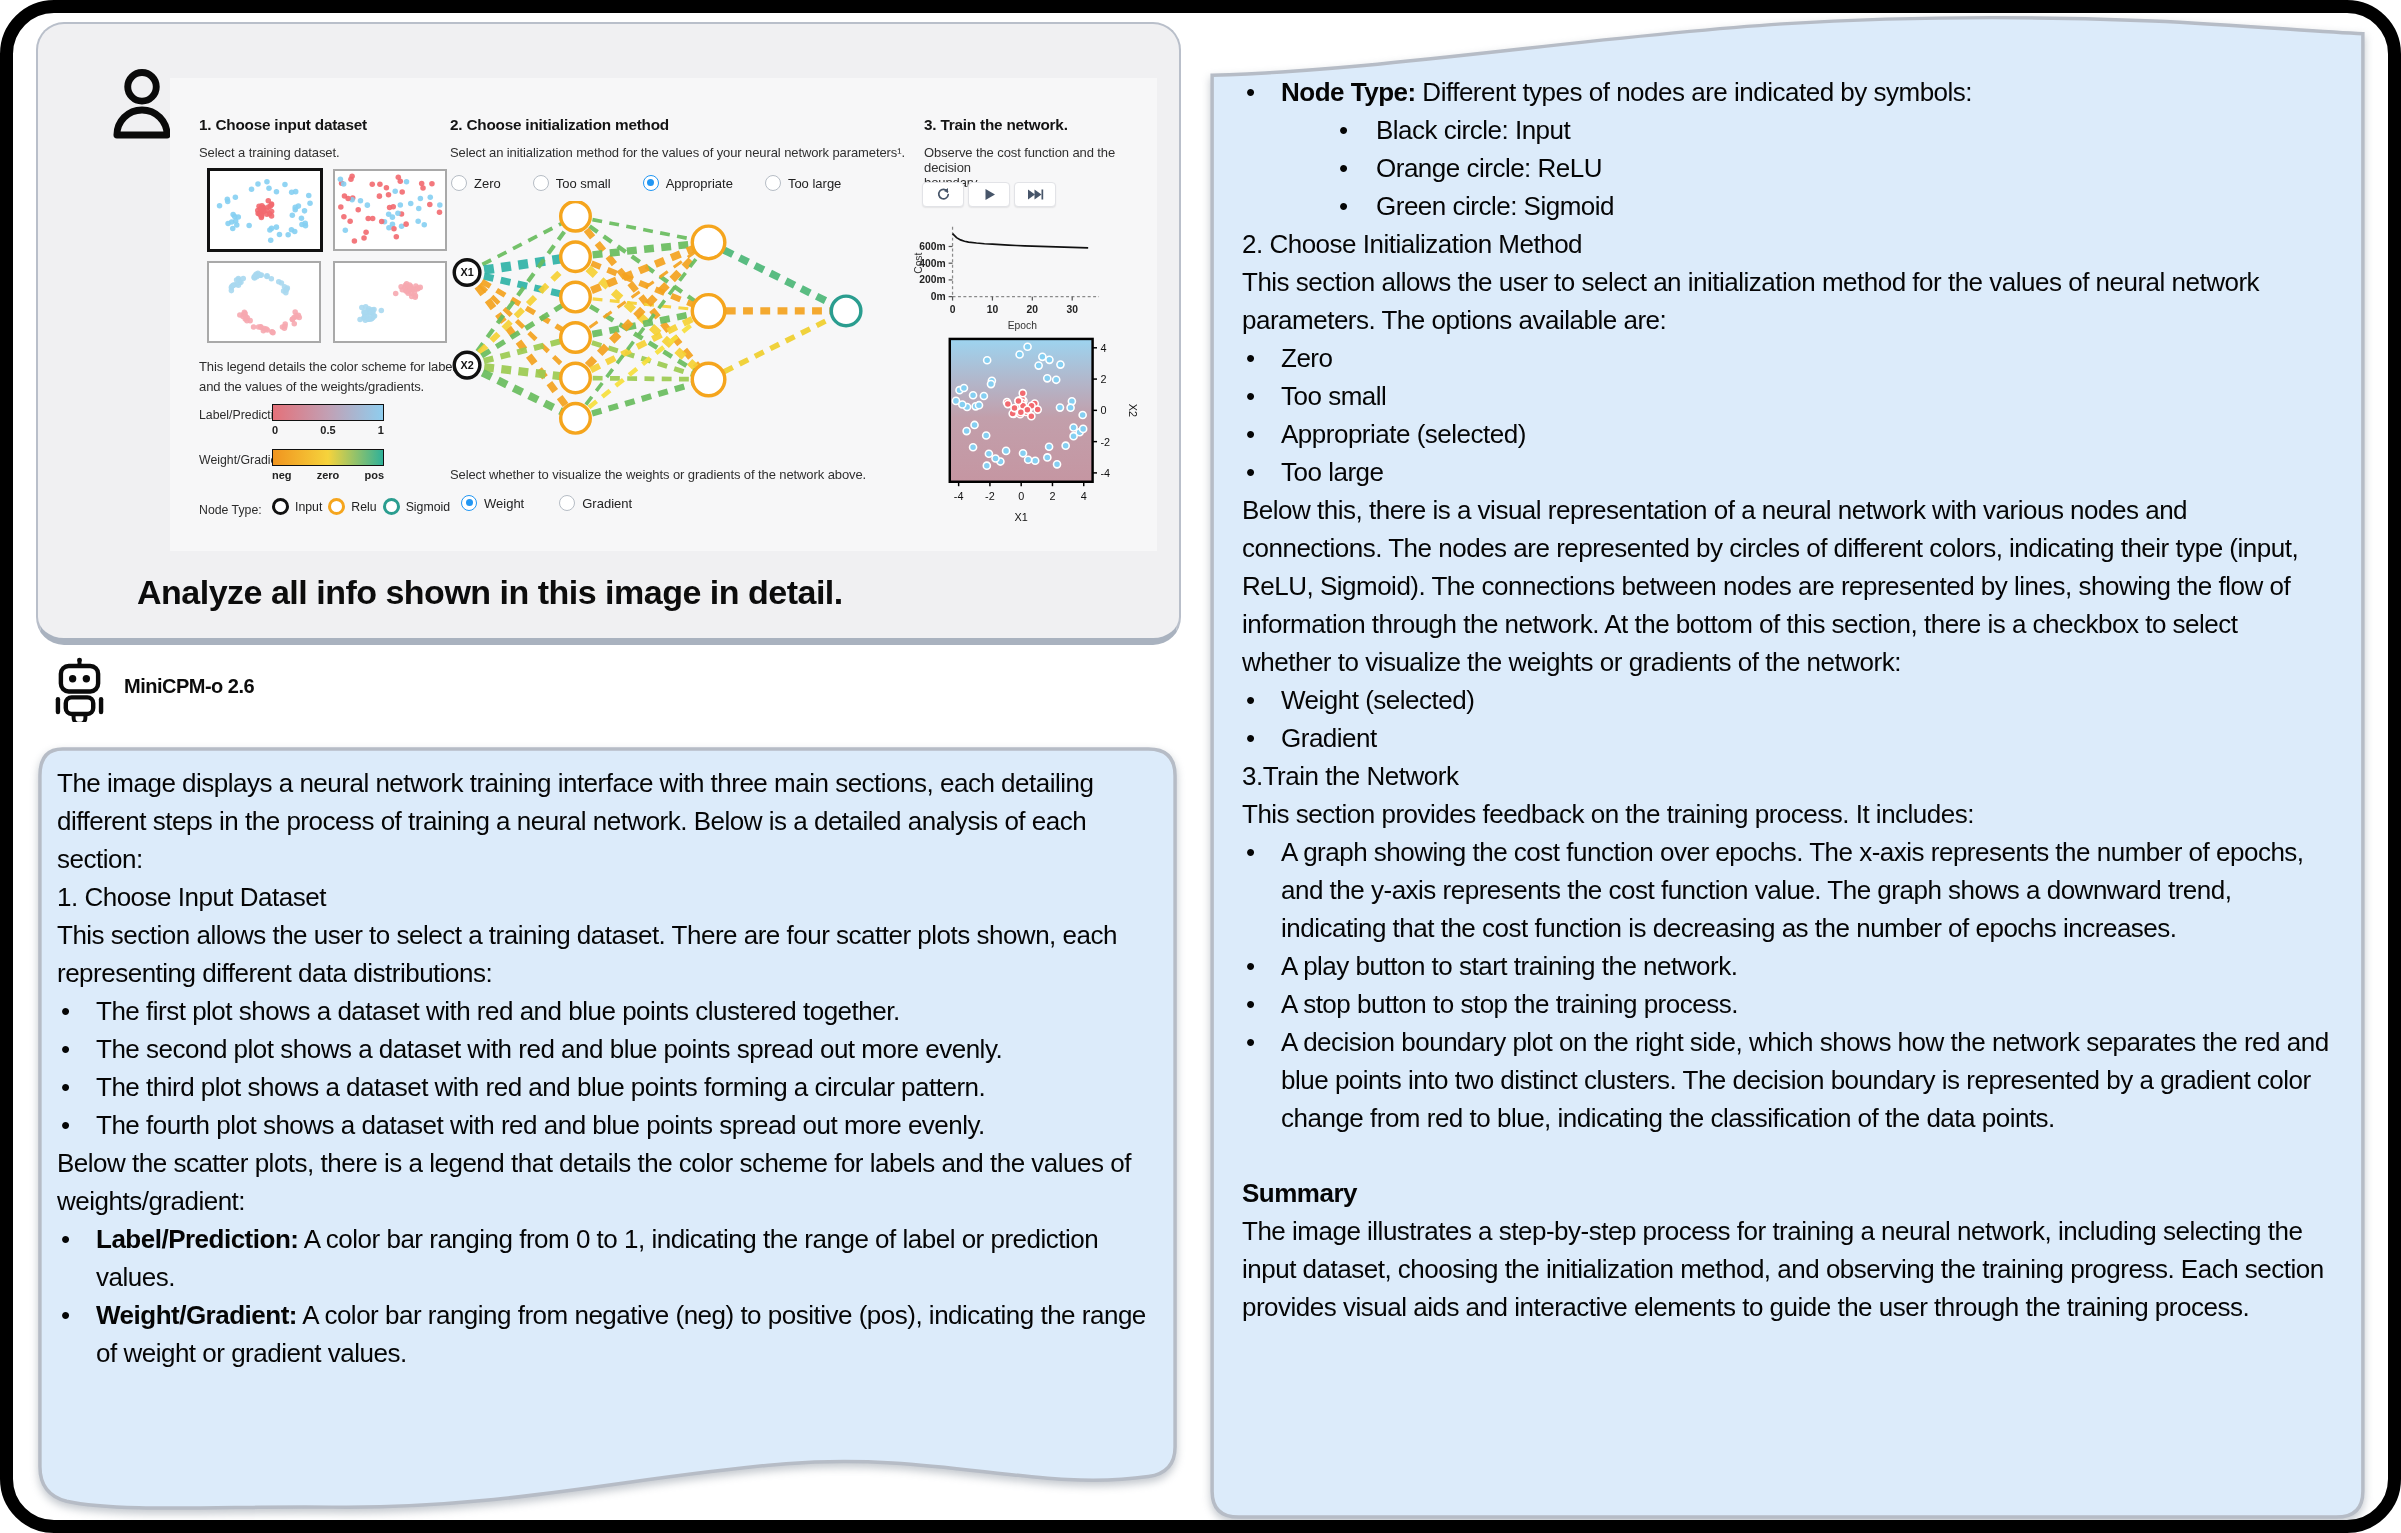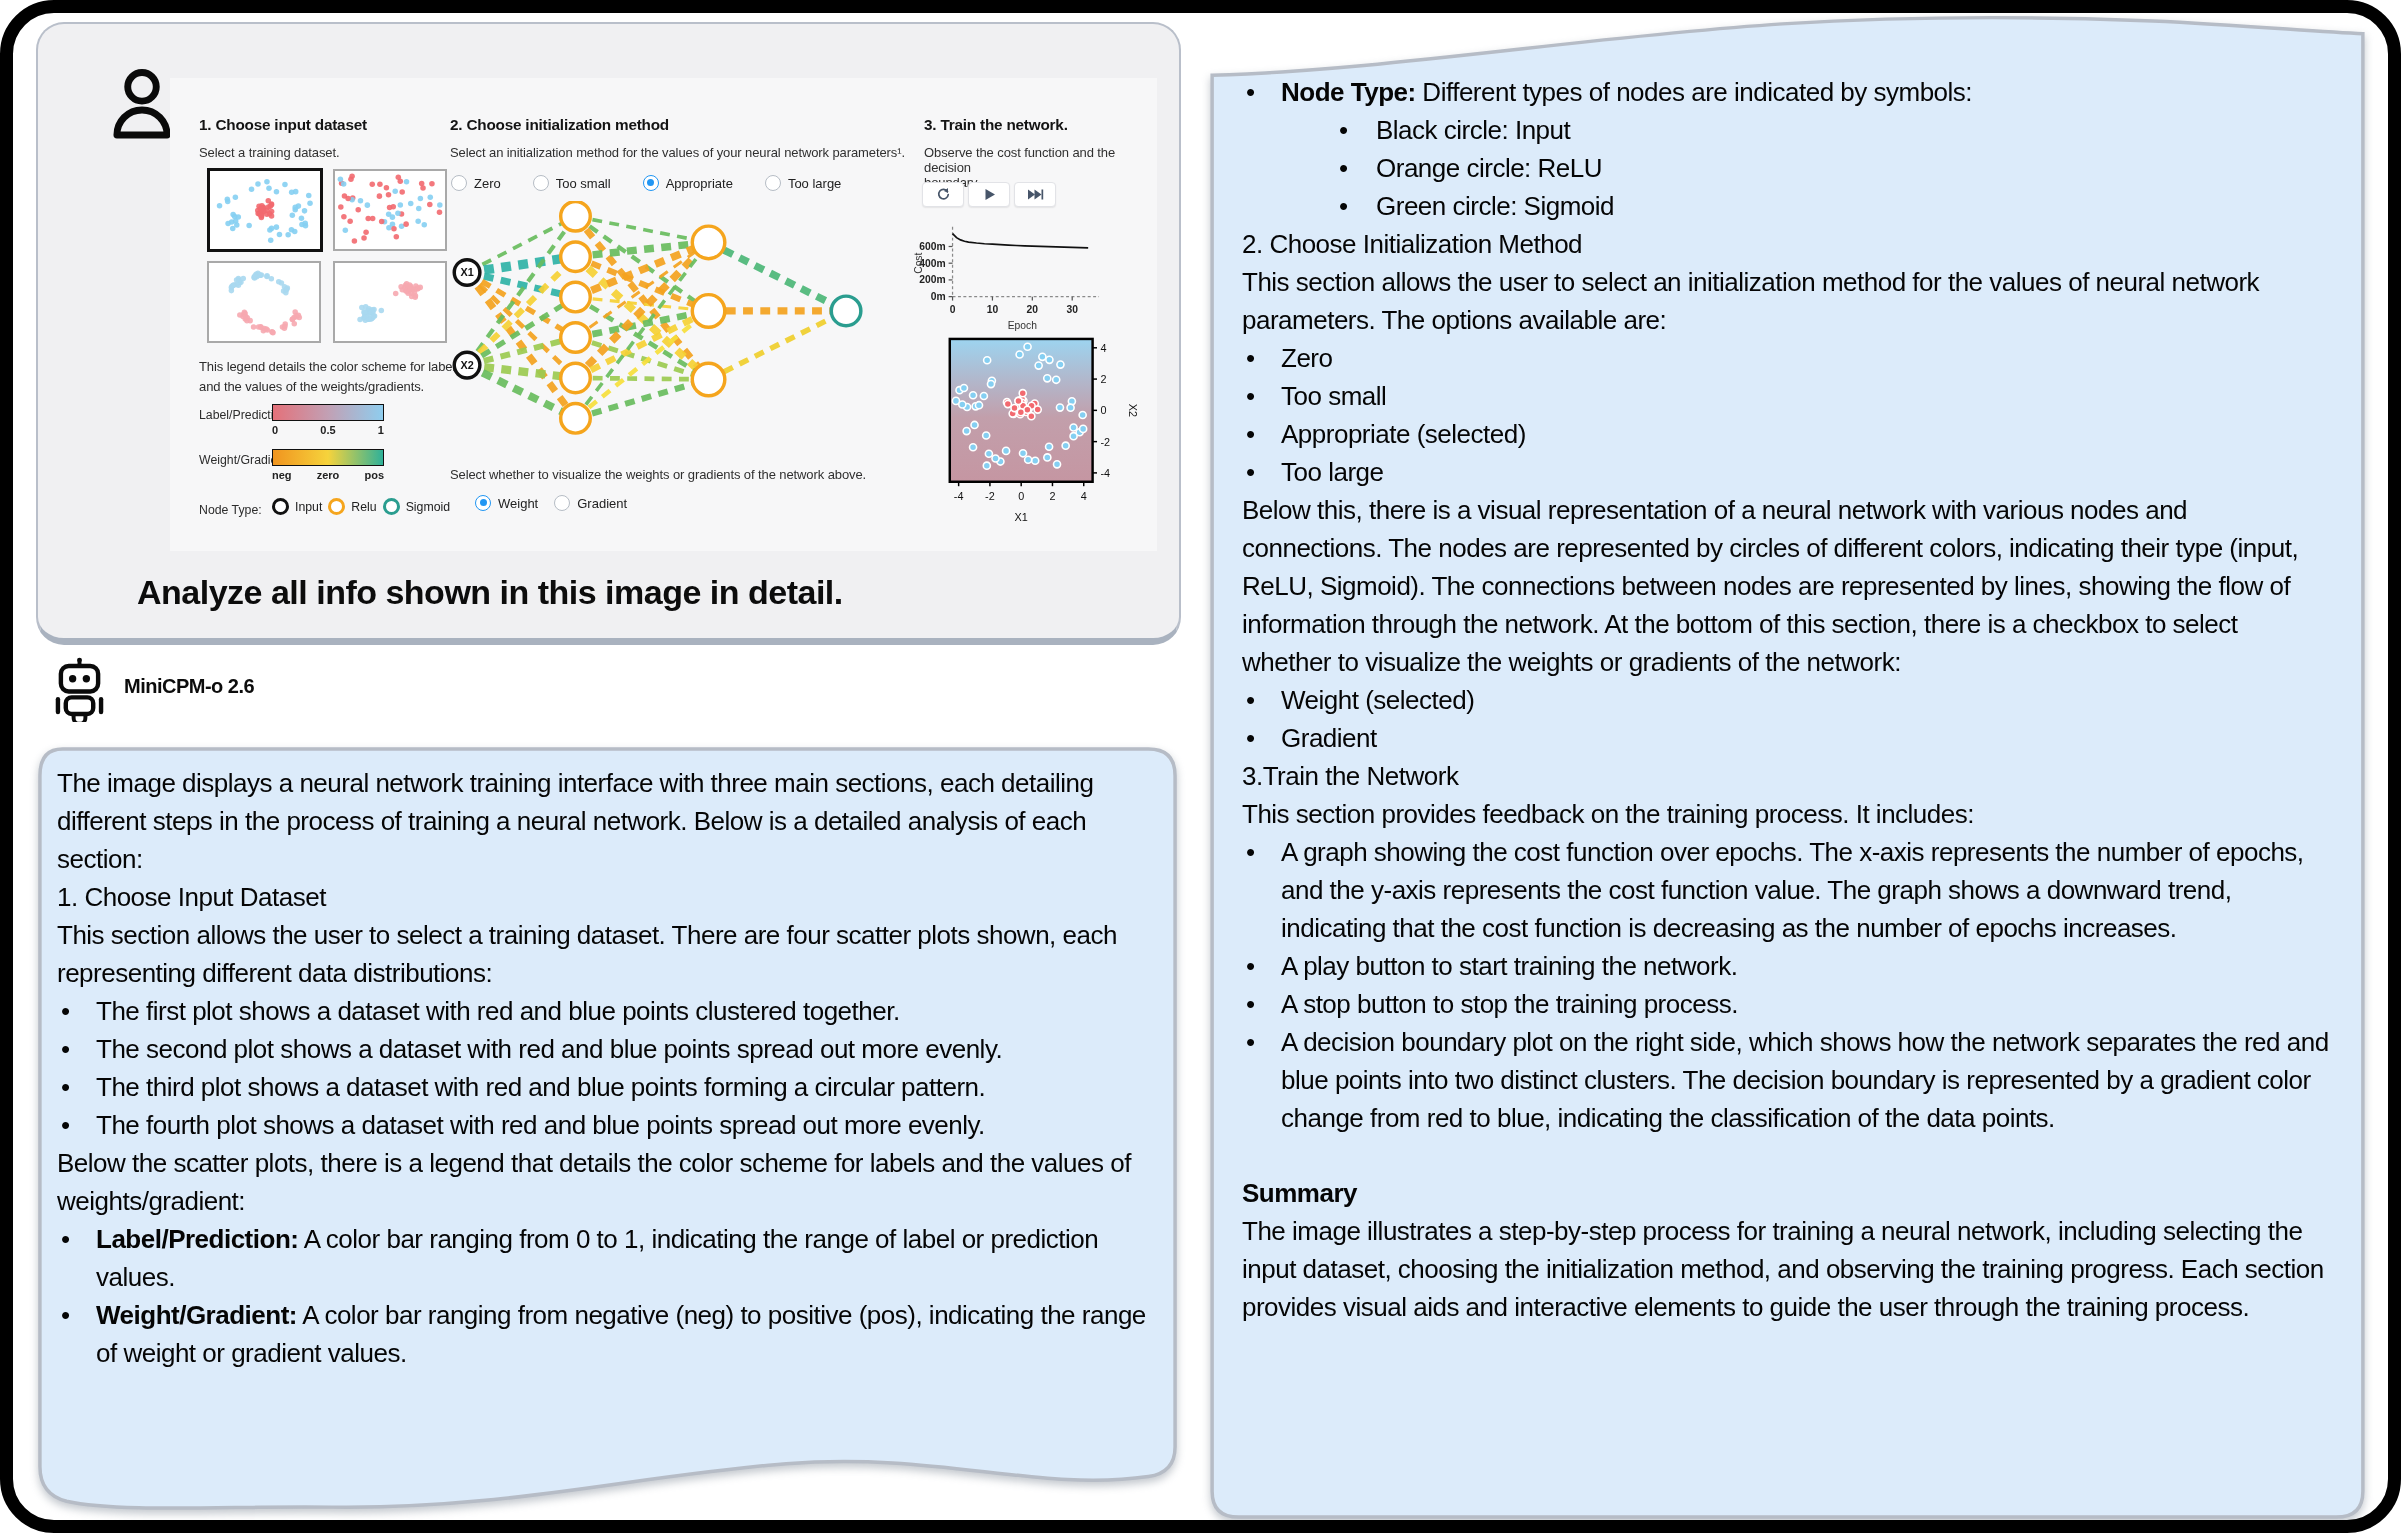--- a/index.html
+++ b/index.html
@@ -433,21 +433,21 @@
           <circle cx="282" cy="277" r="30" fill="#fff" stroke="#f5a51d" stroke-width="7"></circle>
           <circle cx="282" cy="359" r="30" fill="#fff" stroke="#f5a51d" stroke-width="7"></circle>
           <circle cx="282" cy="441" r="30" fill="#fff" stroke="#f5a51d" stroke-width="7"></circle>
           <circle cx="552" cy="84" r="33" fill="#fff" stroke="#f5a51d" stroke-width="7"></circle>
           <circle cx="552" cy="223" r="33" fill="#fff" stroke="#f5a51d" stroke-width="7"></circle>
           <circle cx="552" cy="362" r="33" fill="#fff" stroke="#f5a51d" stroke-width="7"></circle>
           <circle cx="831" cy="223" r="30" fill="#fff" stroke="#2a9d8f" stroke-width="7"></circle>
         </svg>
 
       <div class="abs sec-sub" style="left:280px;top:389px;width:444px;">Select whether to visualize the weights or gradients of the network above.</div>
-      <div class="abs radio-row" style="left:281px;top:417px;gap:16px;padding-left:24px;" id="vizRadios">
+      <div class="abs radio-row" style="left:267px;top:417px;gap:35px;padding-left:24px;" id="vizRadios">
           <div class="radio-item">
             <span class="radio sel"></span>
             <span>Weight</span>
           </div>
           <div class="radio-item">
             <span class="radio"></span>
             <span>Gradient</span>
           </div>
         </div>
 

